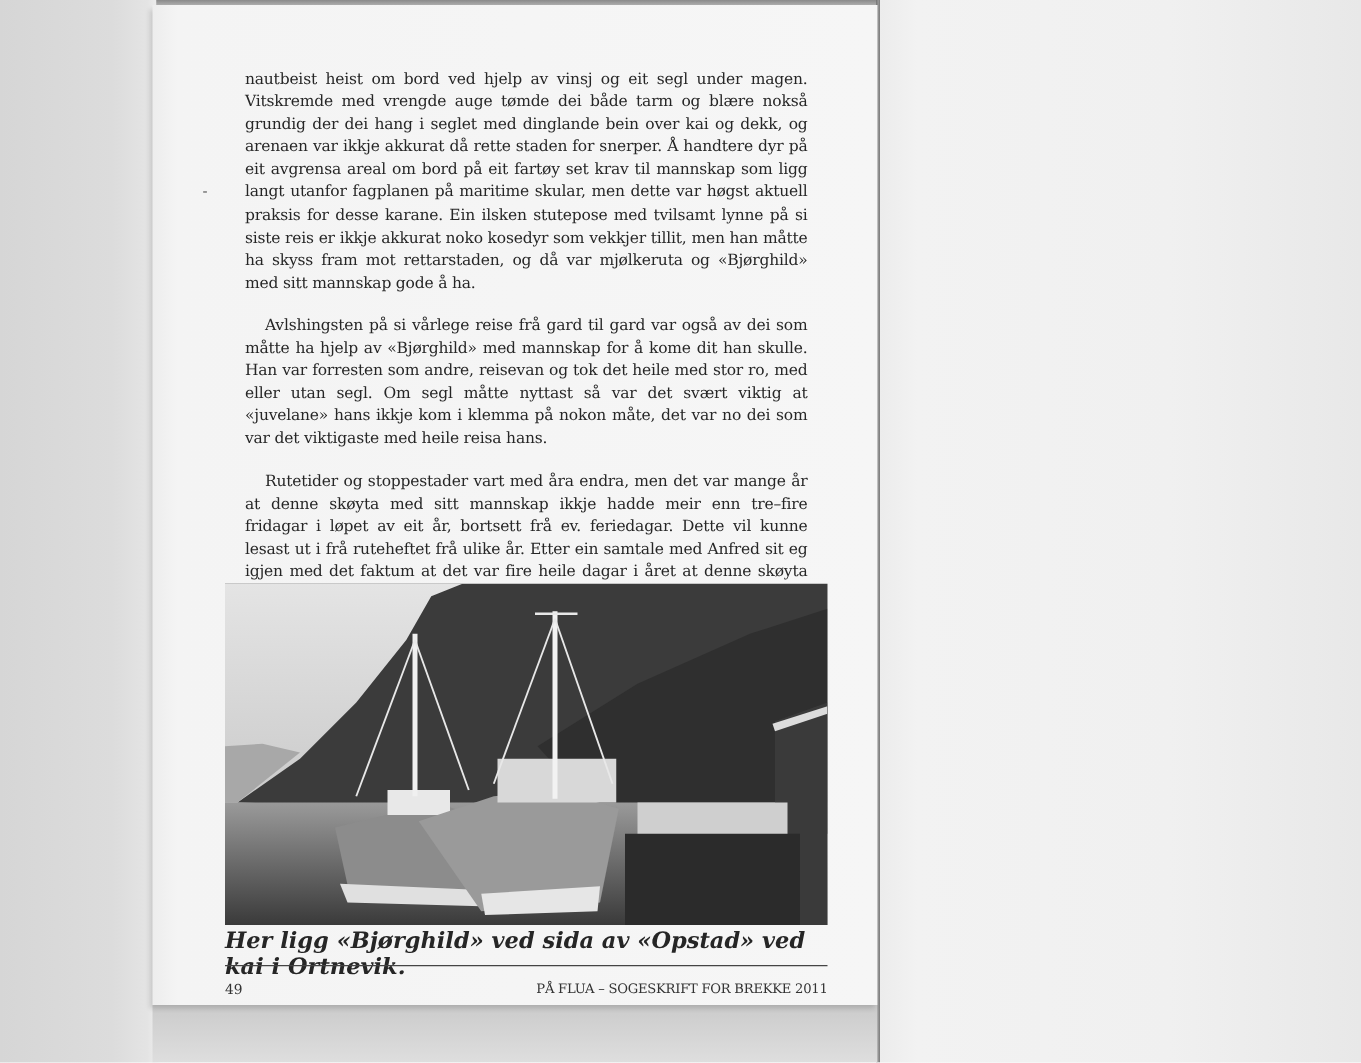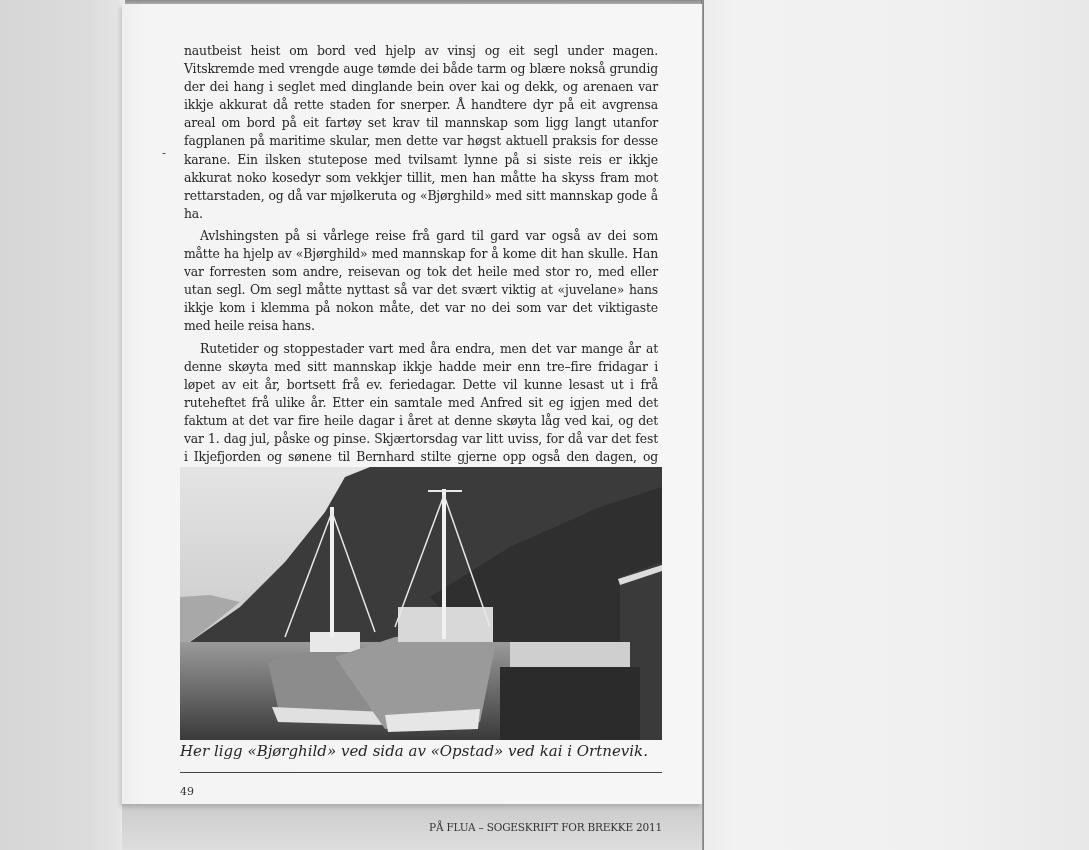--- a/index.html
+++ b/index.html
@@ -27,43 +27,42 @@
     }
     .bottom-shadow {
       position: absolute; left: 122px; top: 804px; width: 580px; height: 46px;
       background: linear-gradient(180deg, #cbcbcb, #dedede);
     }
     .body-text {
       position: absolute; left: 180px; top: 38px; width: 482px;
       font-size: 12.4px; line-height: 18.1px; color: #262626;
       text-align: justify; letter-spacing: -0.15px;
     }
-    .body-text p { margin: 4px; text-indent: 0; }
+    .body-text p { margin: 16px; text-indent: 0; }
     .body-text p.indent { text-indent: 16px; }
     .margin-dash {
       position: absolute; left: 162px; top: 146px; font-size: 12px; color: #555;
     }
     .photo {
       position: absolute; left: 180px; top: 467px; width: 482px; height: 273px;
       overflow: hidden; background: #4a4a4a;
     }
     .caption {
       position: absolute; left: 180px; top: 742px; width: 482px;
-      font-size: 15px; font-style: italic; color: #262626;
+      font-size: 18px; font-style: italic; color: #262626; font-weight: bold;
     }
     .rule {
       position: absolute; left: 180px; top: 772px; width: 482px; height: 1px; background: #444;
     }
     .page-number {
       position: absolute; left: 180px; top: 785px; font-size: 11px; color: #333;
     }
     .running-footer {
       position: absolute; right: 427px; top: 785px; font-size: 10.5px; color: #333;
       letter-spacing: -0.2px;
-      margin-top: 36px;
     }
   </style>
 </head>
 <body>
 
 <div class="top-strip"></div>
 <div class="right-page"></div>
 <div class="spine"></div>
 <div class="bottom-shadow"></div>
 <div class="page"></div>

